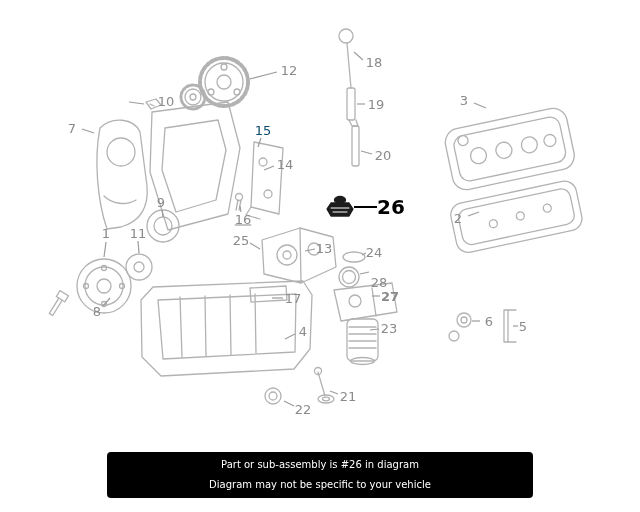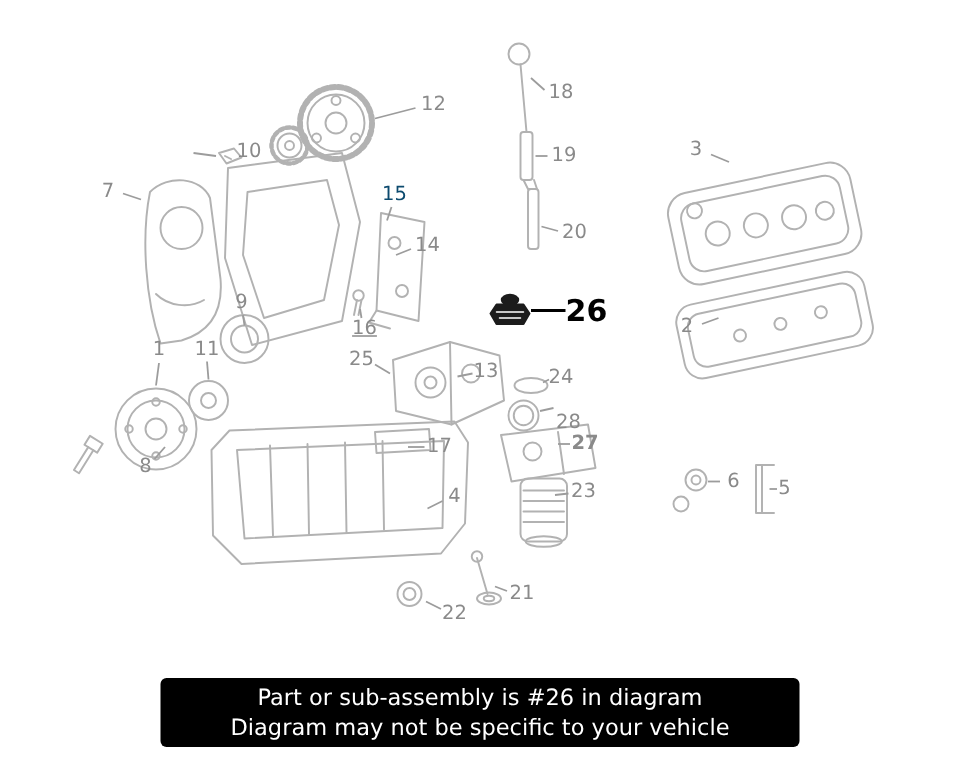--- a/index.html
+++ b/index.html
@@ -28,21 +28,21 @@
     width: 426px;
     height: 46px;
     background: #000000;
     color: #ffffff;
     border-radius: 4px;
     display: flex;
     flex-direction: column;
     align-items: center;
     justify-content: center;
     text-align: center;
-    font-size: 15px;
+    font-size: 10px;
     line-height: 20px;
   }
 </style>
 </head>
 <body>
 
 <div class="screen">
 
   <svg id="diagram-svg" width="640" height="512" viewBox="0 0 640 512">
     <g stroke="#b2b2b2" stroke-width="1.3" fill="none" stroke-linejoin="round" stroke-linecap="round">

